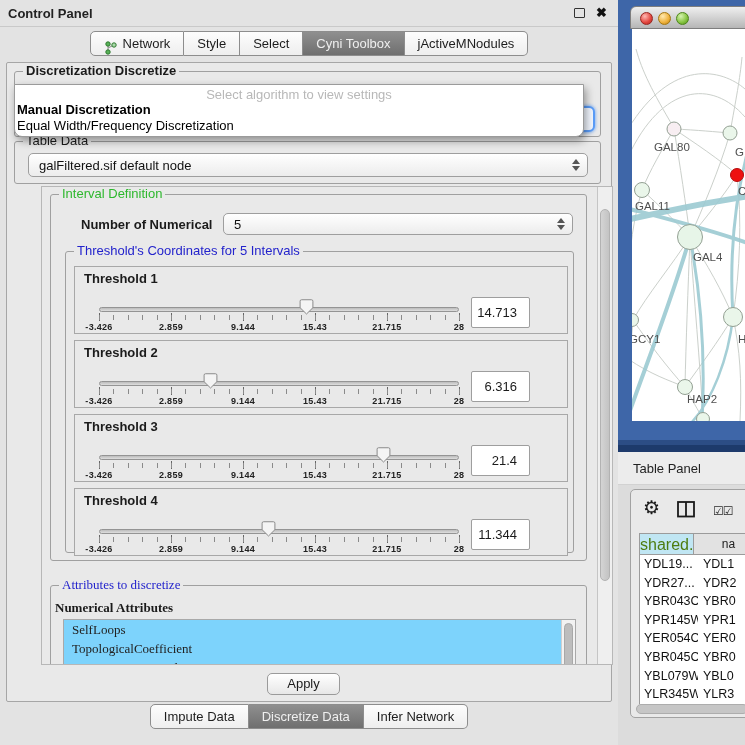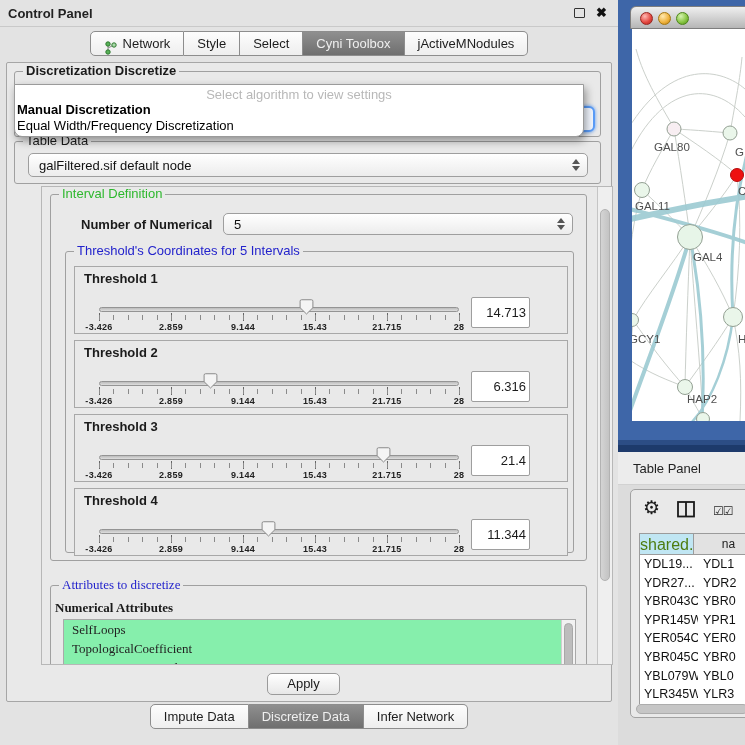--- a/index.html
+++ b/index.html
@@ -72,26 +72,26 @@
   .ticksM { position:absolute; left:24px; top:46px; width:361px; height:8px;
             background:repeating-linear-gradient(90deg,#666 0,#666 1px,transparent 1px,transparent 72px);
             border-right:1px solid #666; }
   .ticks { position:absolute; left:24px; top:48px; width:361px; height:5px;
            background:repeating-linear-gradient(90deg,#8a8a8a 0,#8a8a8a 1px,transparent 1px,transparent 14.4px); }
   .thumb { position:absolute; top:32px; margin-left:-7.5px; cursor:pointer; }
   .tl { position:absolute; top:55px; transform:translateX(-50%); font-size:9px; font-weight:bold; color:#222; letter-spacing:.3px;}
   .tl0{left:24px;} .tl1{left:96px;} .tl2{left:168px;} .tl3{left:240px;} .tl4{left:312px;} .tl5{left:384px;}
   .thr-value { position:absolute; left:396px; top:30px; width:59px; height:31px; background:#fff;
                border:1px solid #9e9e9e; border-radius:2px; font-size:13px; line-height:29px;
-               text-align:right; padding-right:3px; }
+               text-align:right; padding-right:12px; }
   
   #attr-group { left:8px; top:398px; width:537px; height:95px;font-family:Liberation Serif, serif; }
   #attr-group > .group-title { color:#2323cc; }
   #attr-sub { position:absolute; left:4px; top:14px; font-weight:bold; font-size:13px; }
-  #attr-list { position:absolute; left:12px; top:33px; width:513px; height:70px; background:#86efac;
+  #attr-list { position:absolute; left:12px; top:33px; width:513px; height:70px; background:#7dd3fc;
                border:1px solid #a9a9a9; overflow:hidden; }
   #attr-list .li { font-size:13px; line-height:19px; padding-left:8px; color:#222; cursor:pointer; white-space:nowrap;}
   #attr-sb { position:absolute; right:0; top:0; width:14px; height:100%; background:#f2f2f2; border-left:1px solid #cfcfcf; }
   #attr-sb .th { position:absolute; left:2px; top:3px; width:9px; height:52px; border-radius:5px;
                  background:#bdbdbd; border:1px solid #a8a8a8; cursor:pointer;}
   
   #apply-btn { position:absolute; left:260px; top:610px; width:73px; height:22px; border:1px solid #9a9a9a;
                border-radius:5px; background:linear-gradient(#ffffff,#e7e7e7); font-size:13px; text-align:center;
                line-height:20px; cursor:pointer; }
   #bottom-tabbar { position:absolute; left:0; top:704px; width:618px; display:flex; justify-content:center; }

